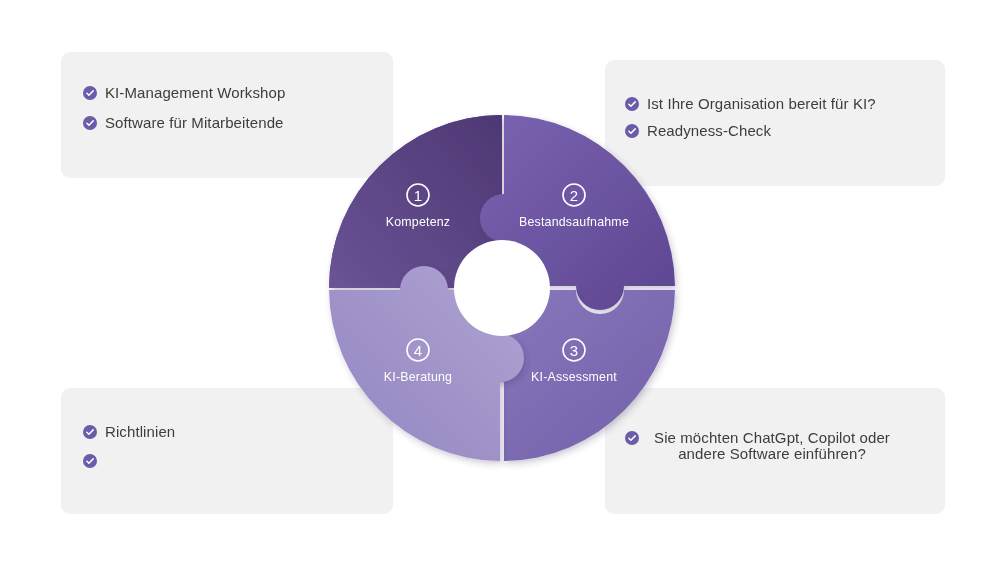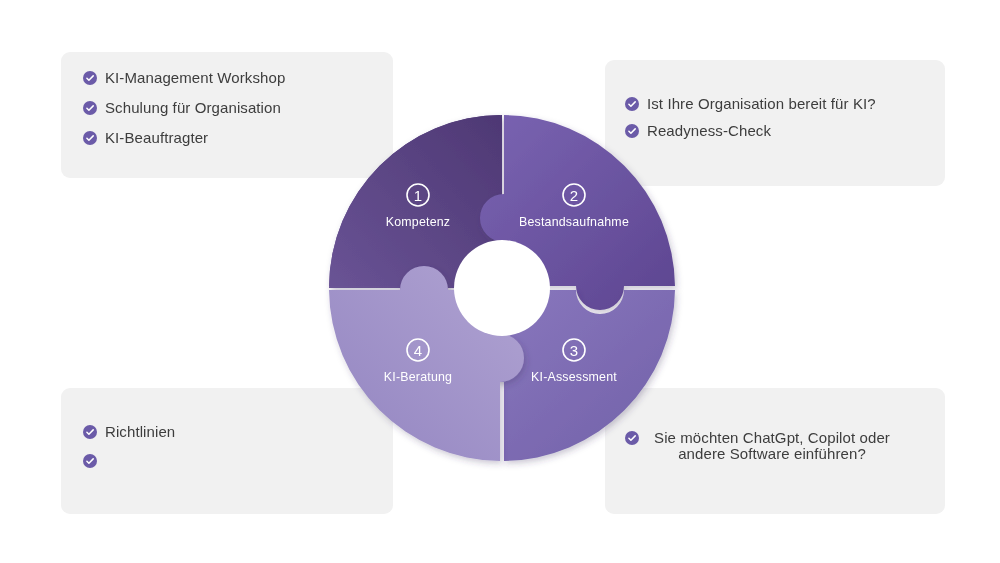--- a/index.html
+++ b/index.html
@@ -108,30 +108,21 @@
       </span>
       <span class="bullet-text">KI-Management Workshop</span>
     </div>
     <div class="bullet">
       <span class="check-badge">
         <svg width="14" height="14" viewBox="0 0 14 14">
             <circle cx="7" cy="7" r="7" fill="#6b5ba8"></circle>
             <path d="M3.9 7.2 L5.9 9.2 L10.2 4.9" fill="none" stroke="#ffffff" stroke-width="1.5" stroke-linecap="round" stroke-linejoin="round"></path>
           </svg>
       </span>
-      <span class="bullet-text">Schulung für Organisation</span>
-    </div>
-    <div class="bullet">
-      <span class="check-badge">
-        <svg width="14" height="14" viewBox="0 0 14 14">
-            <circle cx="7" cy="7" r="7" fill="#6b5ba8"></circle>
-            <path d="M3.9 7.2 L5.9 9.2 L10.2 4.9" fill="none" stroke="#ffffff" stroke-width="1.5" stroke-linecap="round" stroke-linejoin="round"></path>
-          </svg>
-      </span>
-      <span class="bullet-text">KI-Beauftragter</span>
+      <span class="bullet-text">Software für Mitarbeitende</span>
     </div>
   </div>
 
   <div class="card card-tr">
     <div class="bullet">
       <span class="check-badge">
         <svg width="14" height="14" viewBox="0 0 14 14">
             <circle cx="7" cy="7" r="7" fill="#6b5ba8"></circle>
             <path d="M3.9 7.2 L5.9 9.2 L10.2 4.9" fill="none" stroke="#ffffff" stroke-width="1.5" stroke-linecap="round" stroke-linejoin="round"></path>
           </svg>

